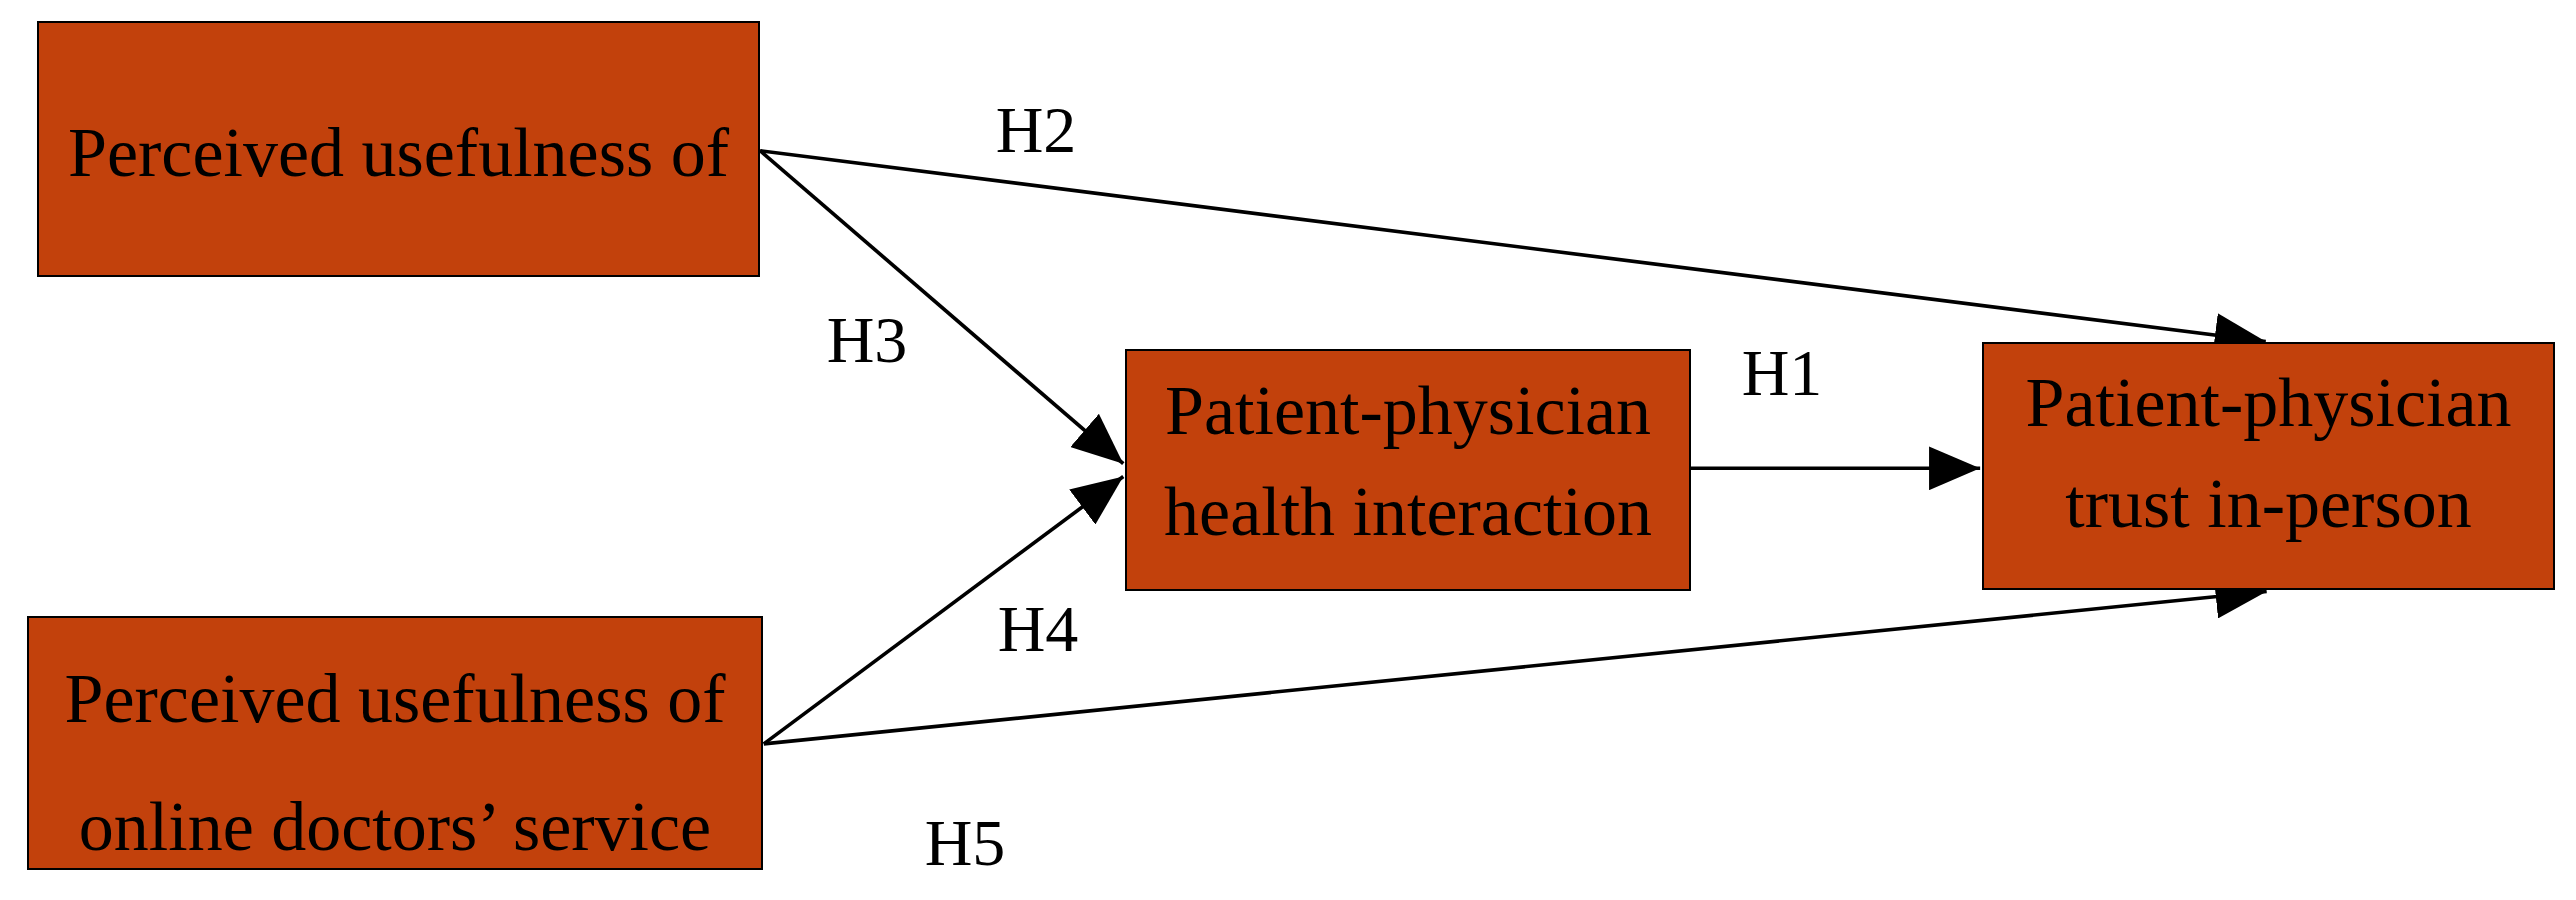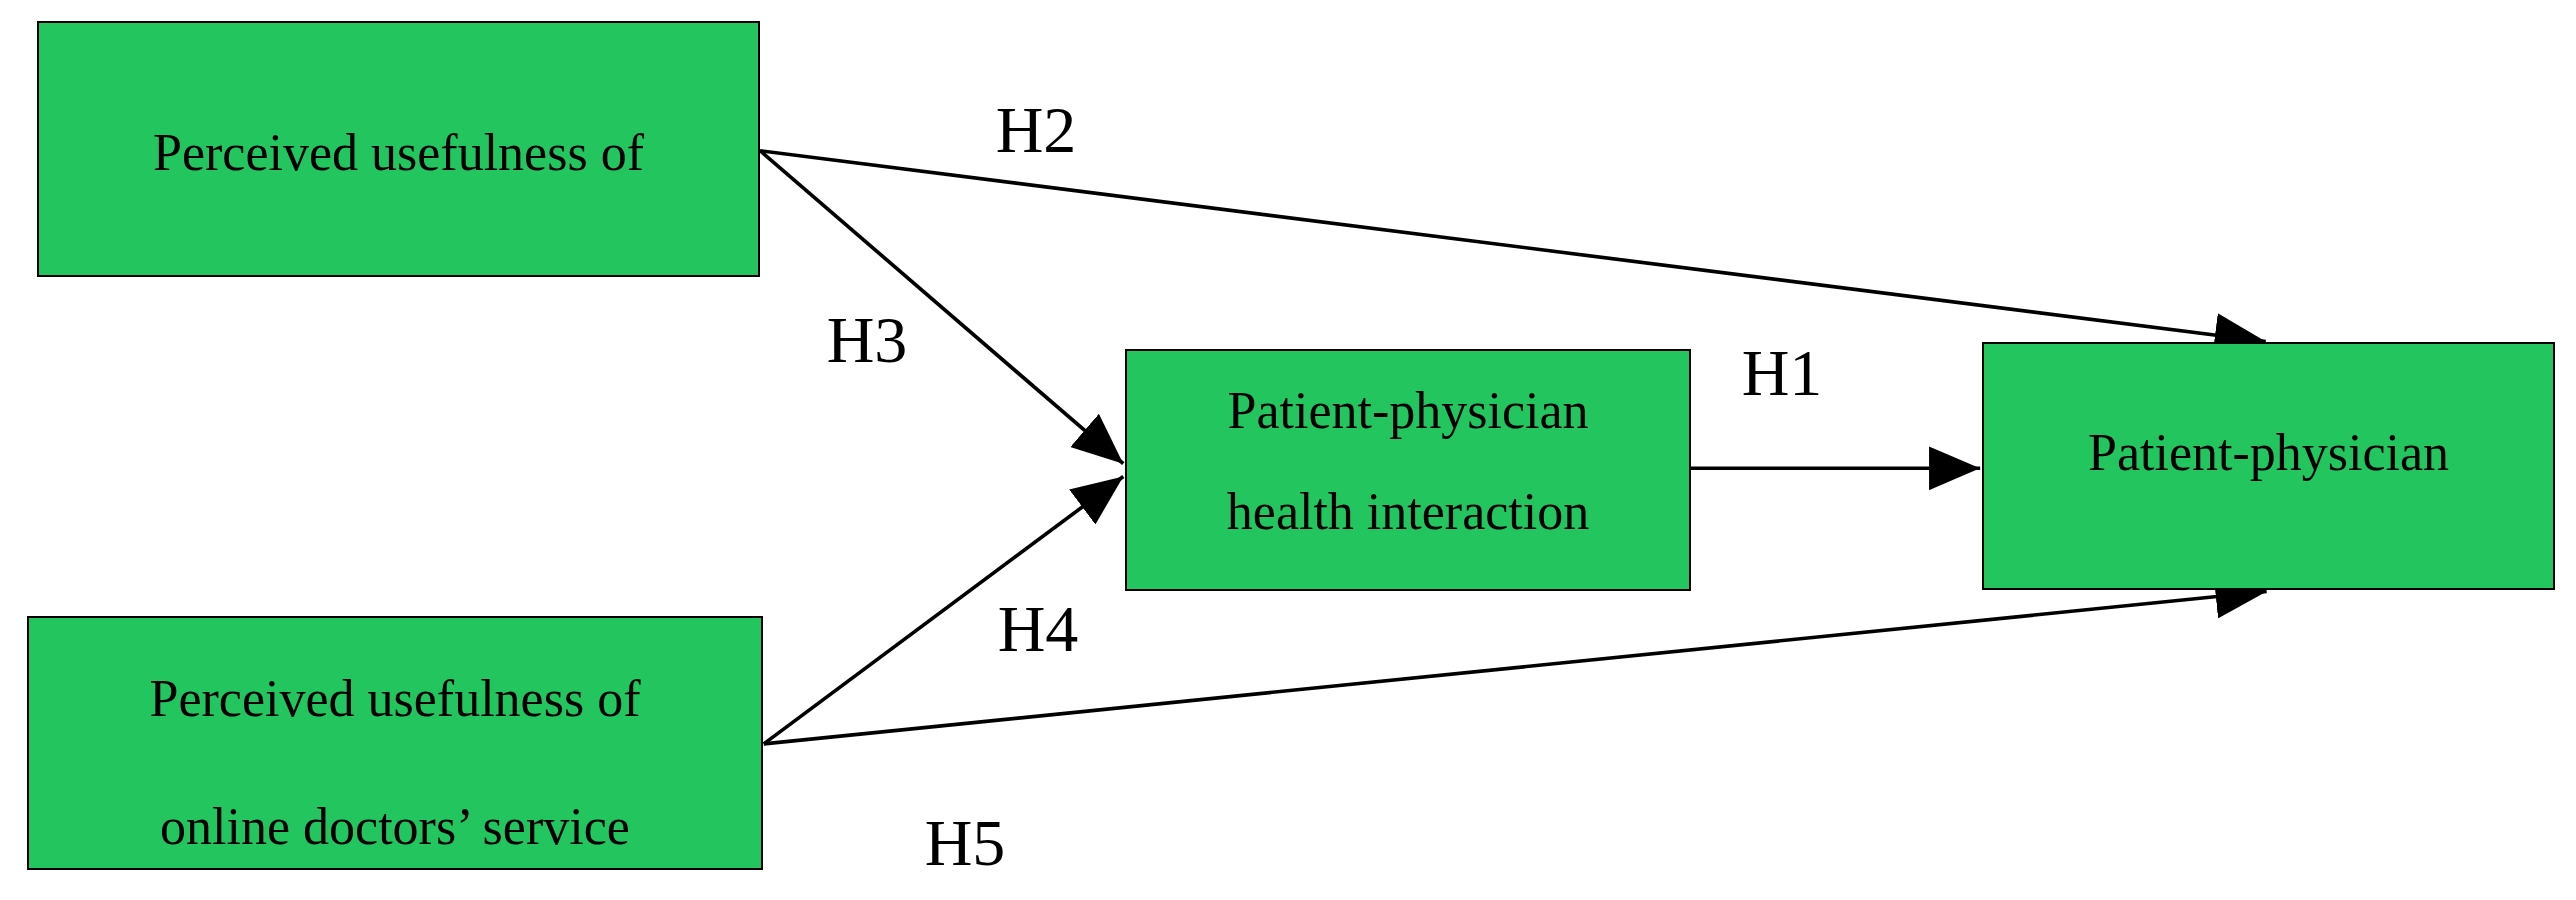--- a/index.html
+++ b/index.html
@@ -24,27 +24,27 @@
     height: 901px;
   }
   .arrows line {
     stroke: #000000;
     stroke-width: 4;
   }
   .node {
     position: absolute;
     box-sizing: border-box;
     border: 2.7px solid #000000;
-    background: #22c55e;
+    background: #c2410c;
     display: flex;
     flex-direction: column;
     align-items: center;
     justify-content: center;
     text-align: center;
-    font-size: 52px;
+    font-size: 70px;
   }
   .node p {
     margin: 0;
     white-space: nowrap;
   }
   .lh-wide p  { line-height: 128px; }
   .lh-tight p { line-height: 101px; }
 
   .edge-label {
     position: absolute;
@@ -81,20 +81,21 @@
     <p>online doctors’ service</p>
   </div>
 
   <div class="node lh-tight" style="left:1125px; top:349px; width:566px; height:242px; padding-bottom:18px;">
     <p>Patient-physician</p>
     <p>health interaction</p>
   </div>
 
   <div class="node lh-tight" style="left:1982px; top:342px; width:573px; height:248px; padding-bottom:27px;">
     <p>Patient-physician</p>
+    <p>trust in-person</p>
   </div>
 
   <div class="edge-label" style="left:1782px; top:373px;">H1</div>
   <div class="edge-label" style="left:1036px; top:130px;">H2</div>
   <div class="edge-label" style="left:867px; top:340px;text-align:center;">H3</div>
   <div class="edge-label" style="left:1038px; top:629px;">H4</div>
   <div class="edge-label" style="left:965px; top:804px;margin-top:39px;">H5</div>
 
 </div>
 

